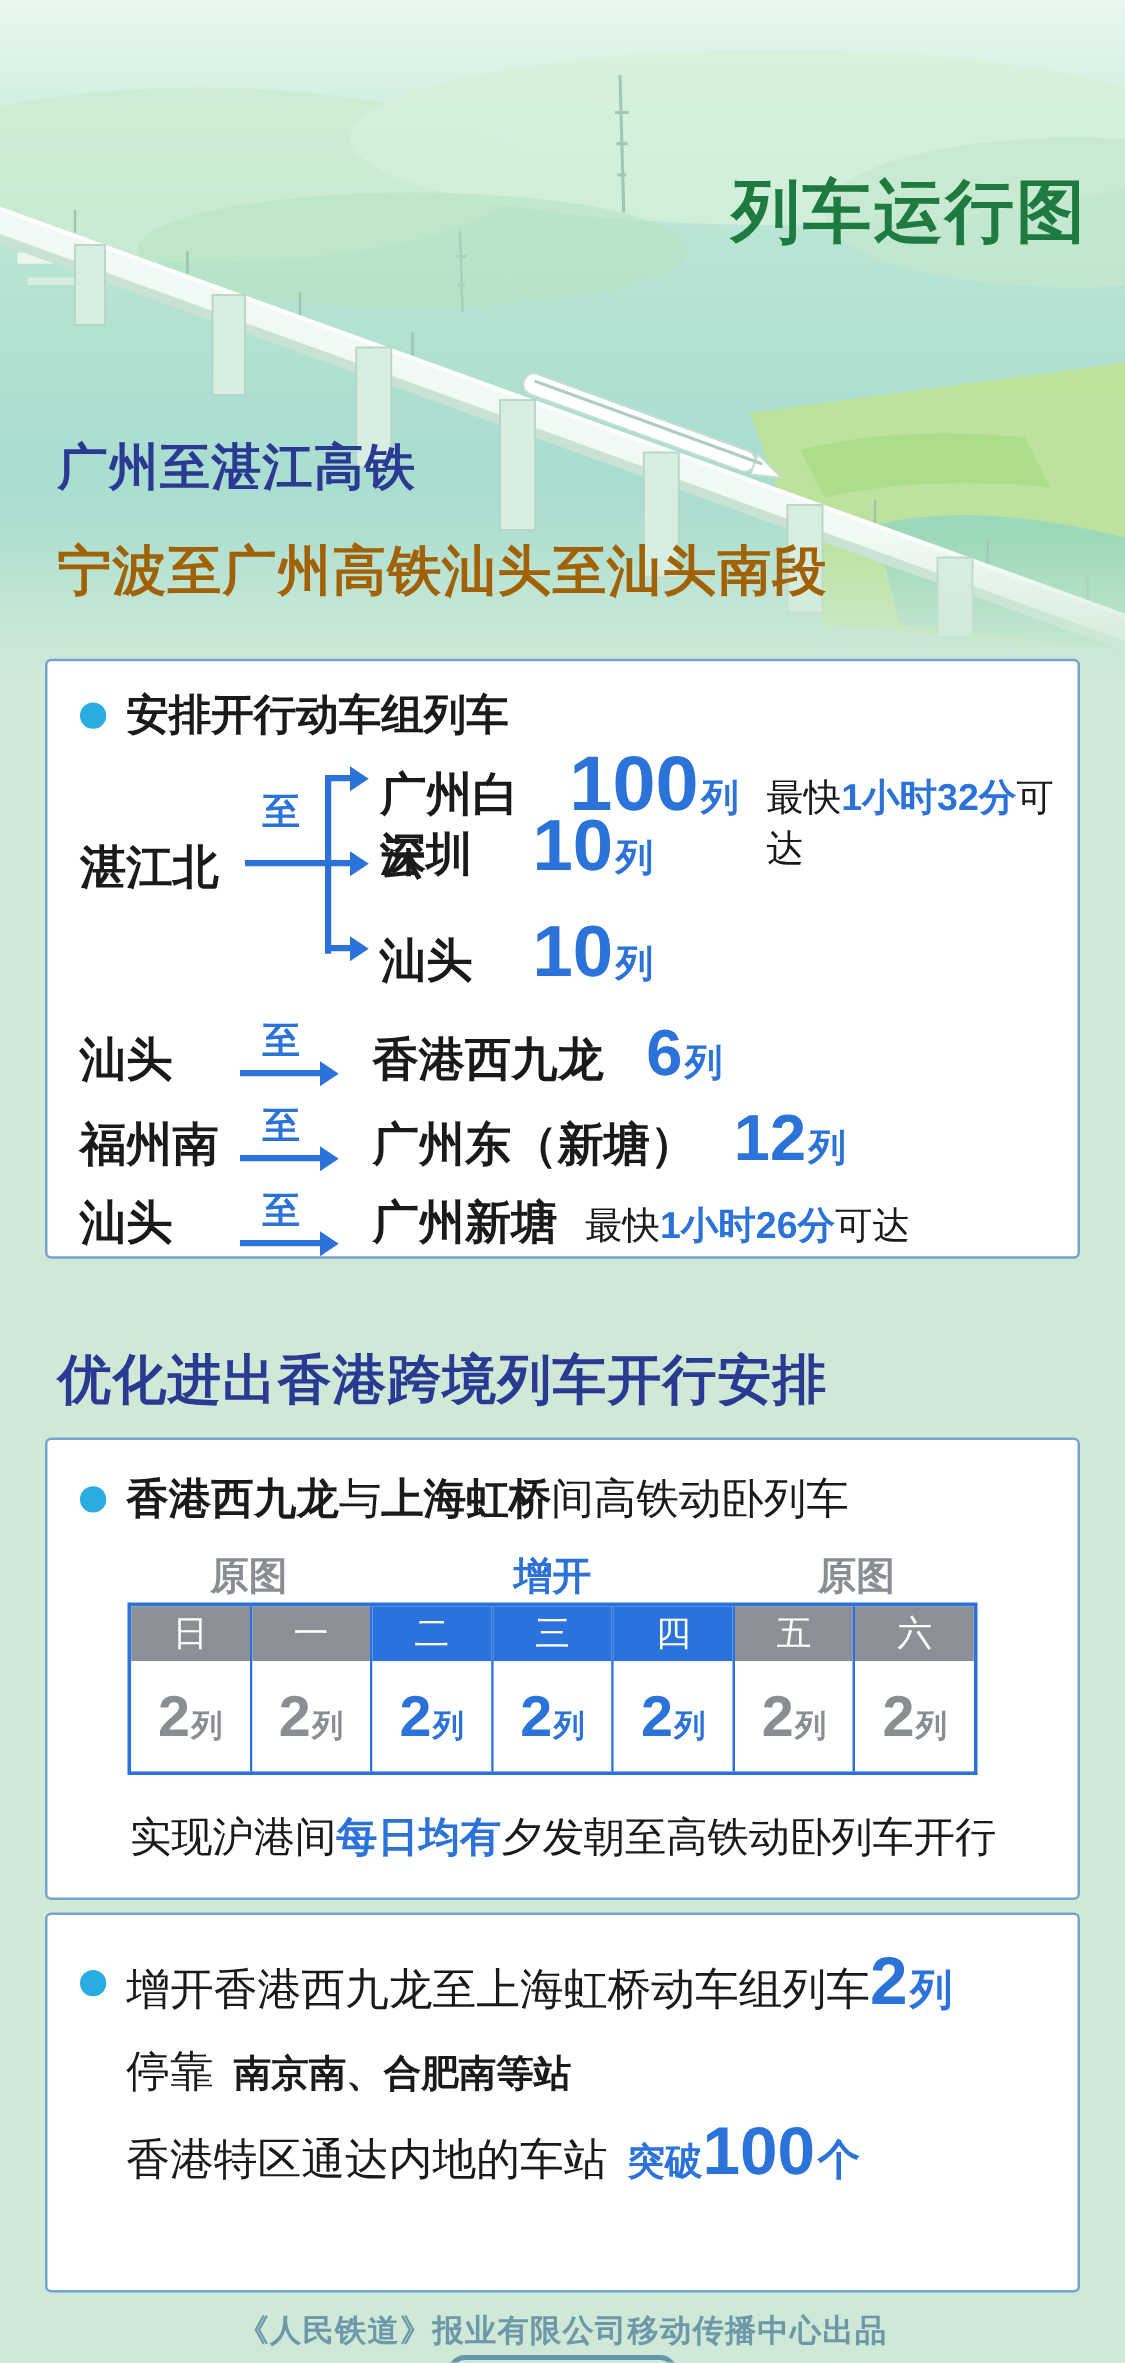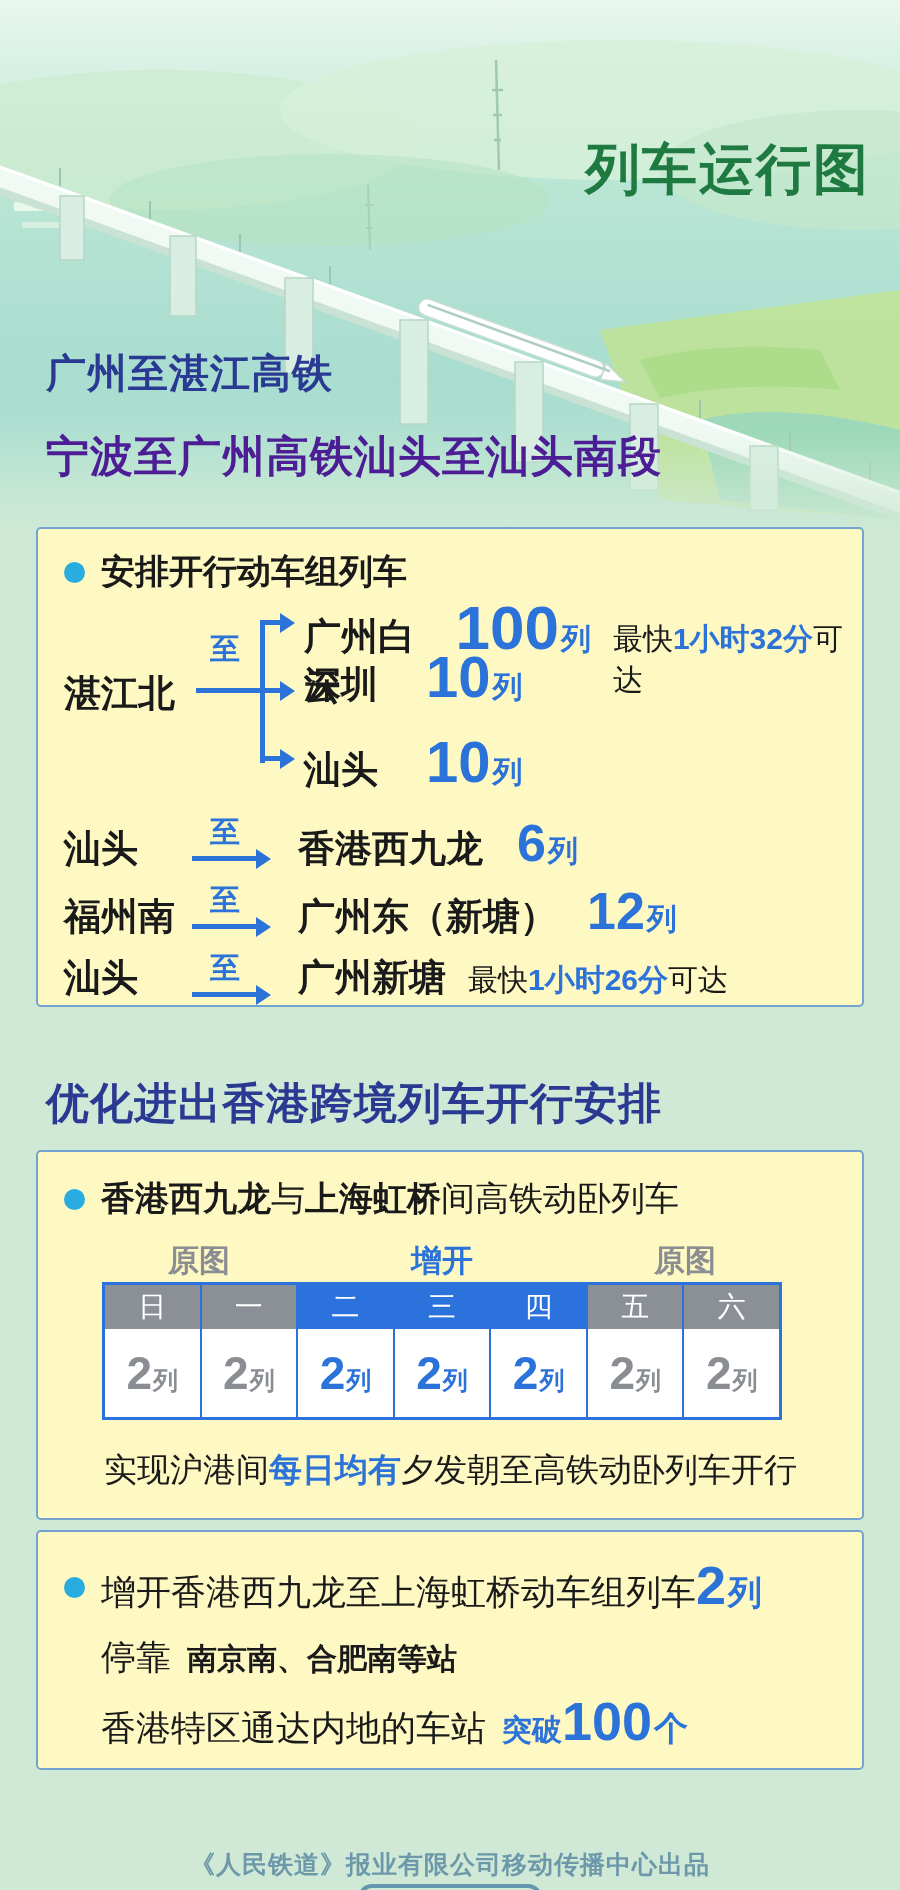--- a/index.html
+++ b/index.html
@@ -11,29 +11,29 @@
   }
   
   .hero{position:absolute;left:0;top:0;width:900px;height:540px;}
   .hero svg{position:absolute;left:0;top:0;}
   .hero-title{
     position:absolute;right:30px;top:128px;text-align:right;
     color:#1e7a41;font-weight:900;font-size:55px;line-height:1.52;
     letter-spacing:2px;
   }
   .hero-sub1{position:absolute;left:46px;top:346px;color:#2a3a92;font-weight:900;font-size:40px;letter-spacing:1px;}
-  .hero-sub2{position:absolute;left:46px;top:428px;color:#4c1d95;font-weight:900;font-size:43px;letter-spacing:1px;}
+  .hero-sub2{position:absolute;left:46px;top:428px;color:#a16207;font-weight:900;font-size:43px;letter-spacing:1px;}
   
   .card{
-    position:absolute;left:36px;width:828px;background:#fef9c3;
+    position:absolute;left:36px;width:828px;background:#ffffff;
     border:2px solid #74a3cf;border-radius:5px;box-sizing:border-box;
   }
   #card1{top:527px;height:480px;}
   #card2{top:1150px;height:370px;}
-  #card3{top:1530px;height:240px;text-decoration:underline;}
+  #card3{top:1530px;height:304px;text-decoration:underline;}
   .bullet-row{position:absolute;display:flex;align-items:center;gap:16px;}
   .dot{width:21px;height:21px;border-radius:50%;background:#29ace0;flex:0 0 auto;}
   .b-text{font-size:34px;font-weight:700;}
   .accent{color:#2b72d9;}
   
   .branch{position:absolute;left:26px;top:68px;width:780px;height:212px;}
   .branch-origin{position:absolute;left:0;top:72px;font-size:37px;font-weight:800;}
   .zhi{position:absolute;color:#2b72d9;font-weight:800;font-size:30px;}
   .shaft{position:absolute;background:#2b72d9;height:5px;}
   .vline{position:absolute;background:#2b72d9;width:5px;}

